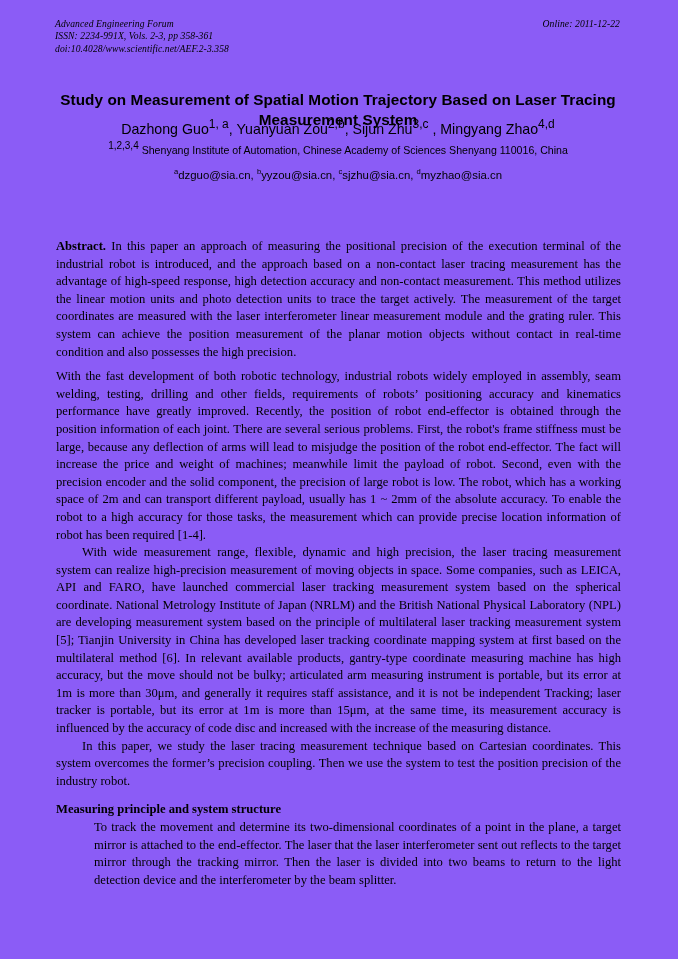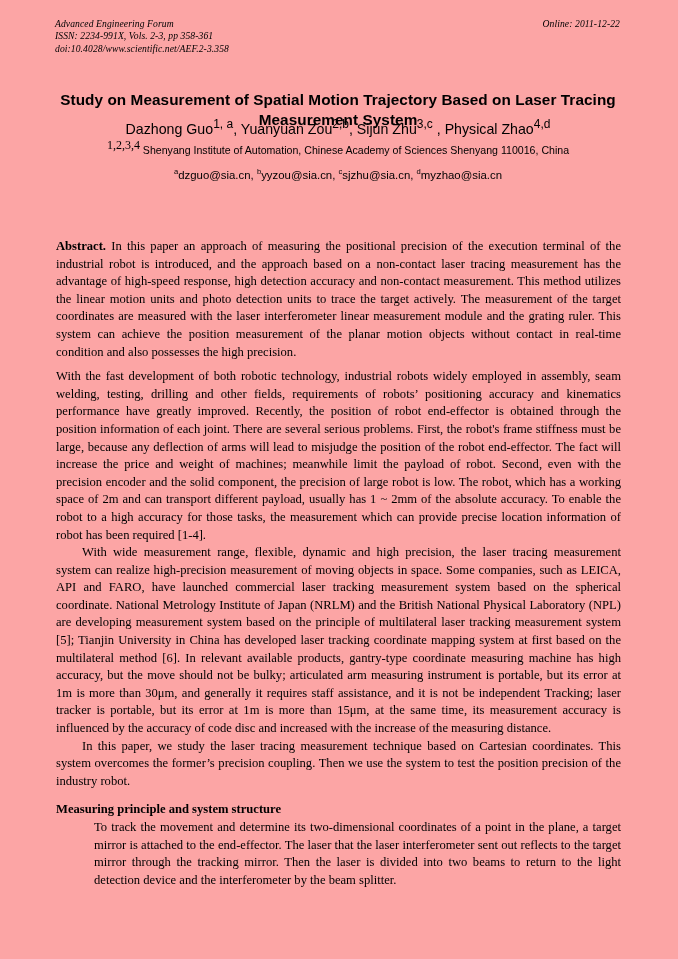--- a/index.html
+++ b/index.html
@@ -13,21 +13,21 @@
     overflow: hidden;
     font-family: "Liberation Serif", "DejaVu Serif", serif;
     color: #000000;
     -webkit-font-smoothing: antialiased;
   }
 
   .page {
     position: relative;
     width: 678px;
     height: 959px;
-    background: #fca5a5;
+    background: #8b5cf6;
     box-sizing: border-box;
   }
 
   
   .header {
     position: absolute;
     left: 55px;
     top: 18px;
     width: 565px;
   }
@@ -81,24 +81,23 @@
     position: absolute;
     left: 57px;
     top: 143px;
     width: 562px;
     text-align: center;
     font-family: "Liberation Sans", "DejaVu Sans", sans-serif;
     font-size: 10.6px;
     line-height: 14px;
   }
   .affiliation sup {
-    font-size: 12px;
+    font-size: 10px;
     vertical-align: super;
     line-height: 0;
-    font-family: Liberation Serif, serif;
   }
 
   
   .emails {
     position: absolute;
     left: 57px;
     top: 168px;
     width: 562px;
     text-align: center;
     font-family: "Liberation Sans", "DejaVu Sans", sans-serif;
@@ -179,21 +178,21 @@
     <div class="header-line">ISSN: 2234-991X, Vols. 2-3, pp 358-361</div>
     <div class="header-line">doi:10.4028/www.scientific.net/AEF.2-3.358</div>
   </div>
 
   <h1 class="title">
     <span>Study on Measurement of Spatial Motion Trajectory Based on Laser</span>
     <span>Tracing Measurement System</span>
   </h1>
 
   <div class="authors">
-    <span>Dazhong Guo</span><sup>1, a</sup><span>, Yuanyuan Zou</span><sup>2,b</sup><span>, Sijun Zhu</span><sup>3,c</sup><span> , Physical Zhao</span><sup>4,d</sup>
+    <span>Dazhong Guo</span><sup>1, a</sup><span>, Yuanyuan Zou</span><sup>2,b</sup><span>, Sijun Zhu</span><sup>3,c</sup><span> , Mingyang Zhao</span><sup>4,d</sup>
   </div>
 
   <div class="affiliation"><sup>1,2,3,4</sup><span> Shenyang Institute of Automation, Chinese Academy of Sciences  Shenyang 110016, China</span></div>
 
   <div class="emails"><sup>a</sup><span>dzguo@sia.cn, </span><sup>b</sup><span>yyzou@sia.cn, </span><sup>c</sup><span>sjzhu@sia.cn, </span><sup>d</sup><span>myzhao@sia.cn</span></div>
 
 
   <div class="body-block">
 
     <p class="para abstract"><span class="lead">Abstract.</span><span> In this paper an approach of measuring the positional precision of the execution terminal of the industrial robot is introduced, and the approach based on a non-contact laser tracing measurement has the advantage of high-speed response, high detection accuracy and non-contact measurement. This method utilizes the linear motion units and photo detection units to trace the target actively. The measurement of the target coordinates are measured with the laser interferometer linear measurement module and the grating ruler. This system can achieve the position measurement of the planar motion objects without contact in real-time condition and also possesses the high precision.</span></p>

